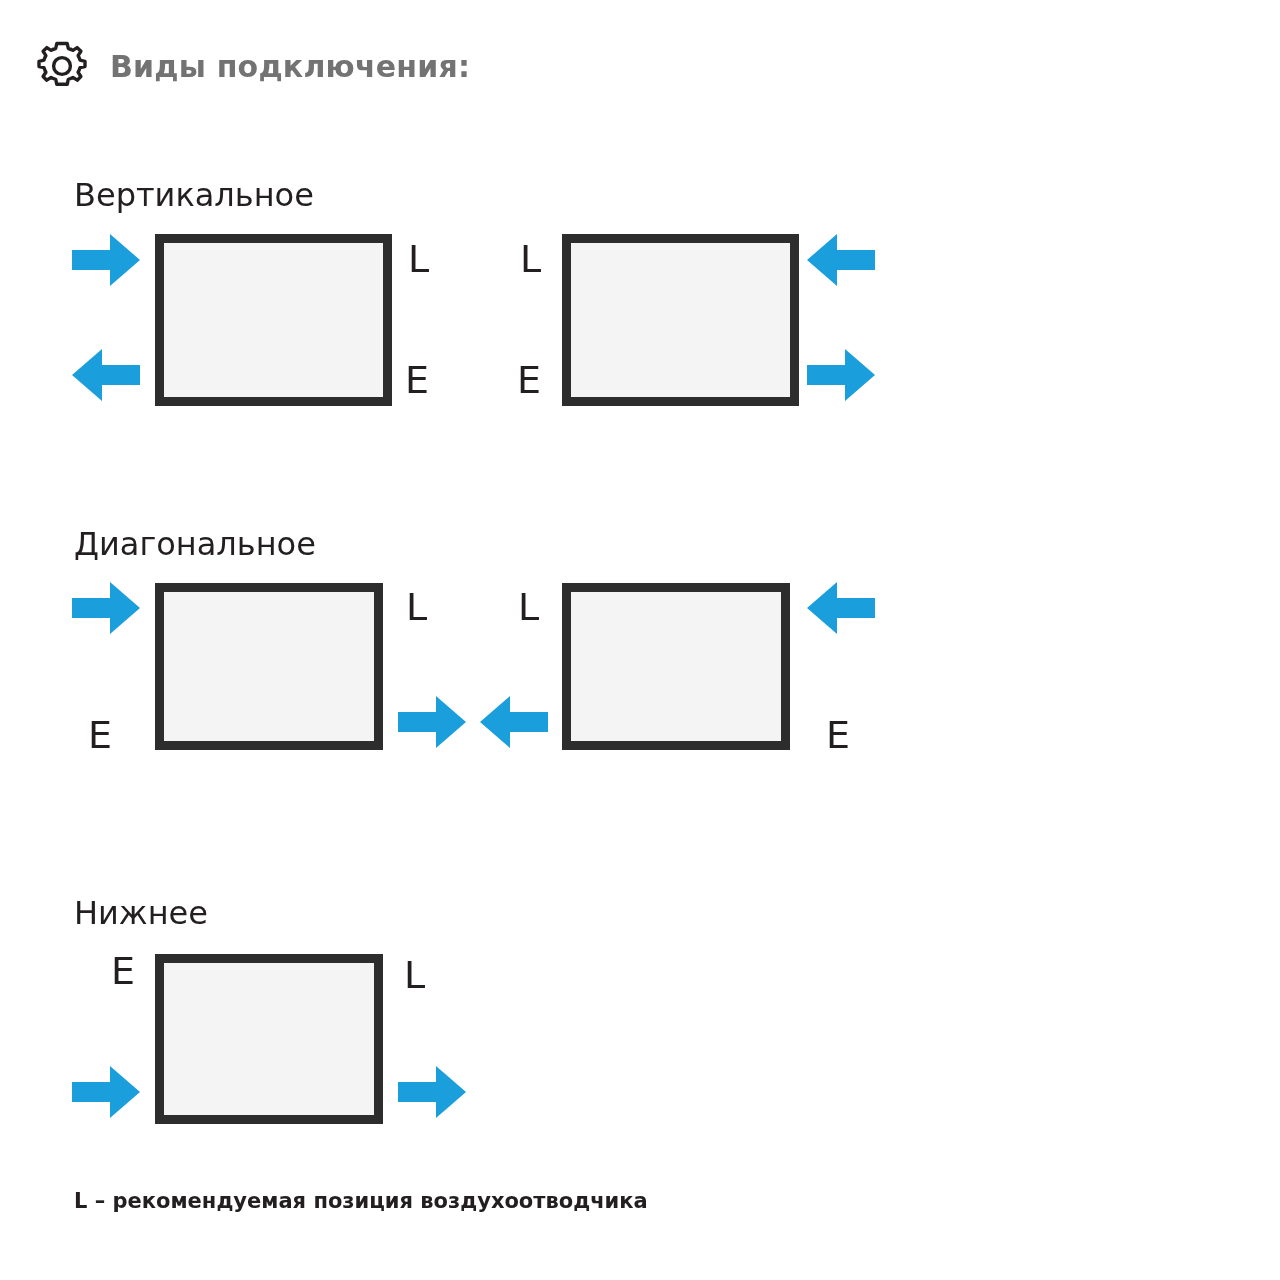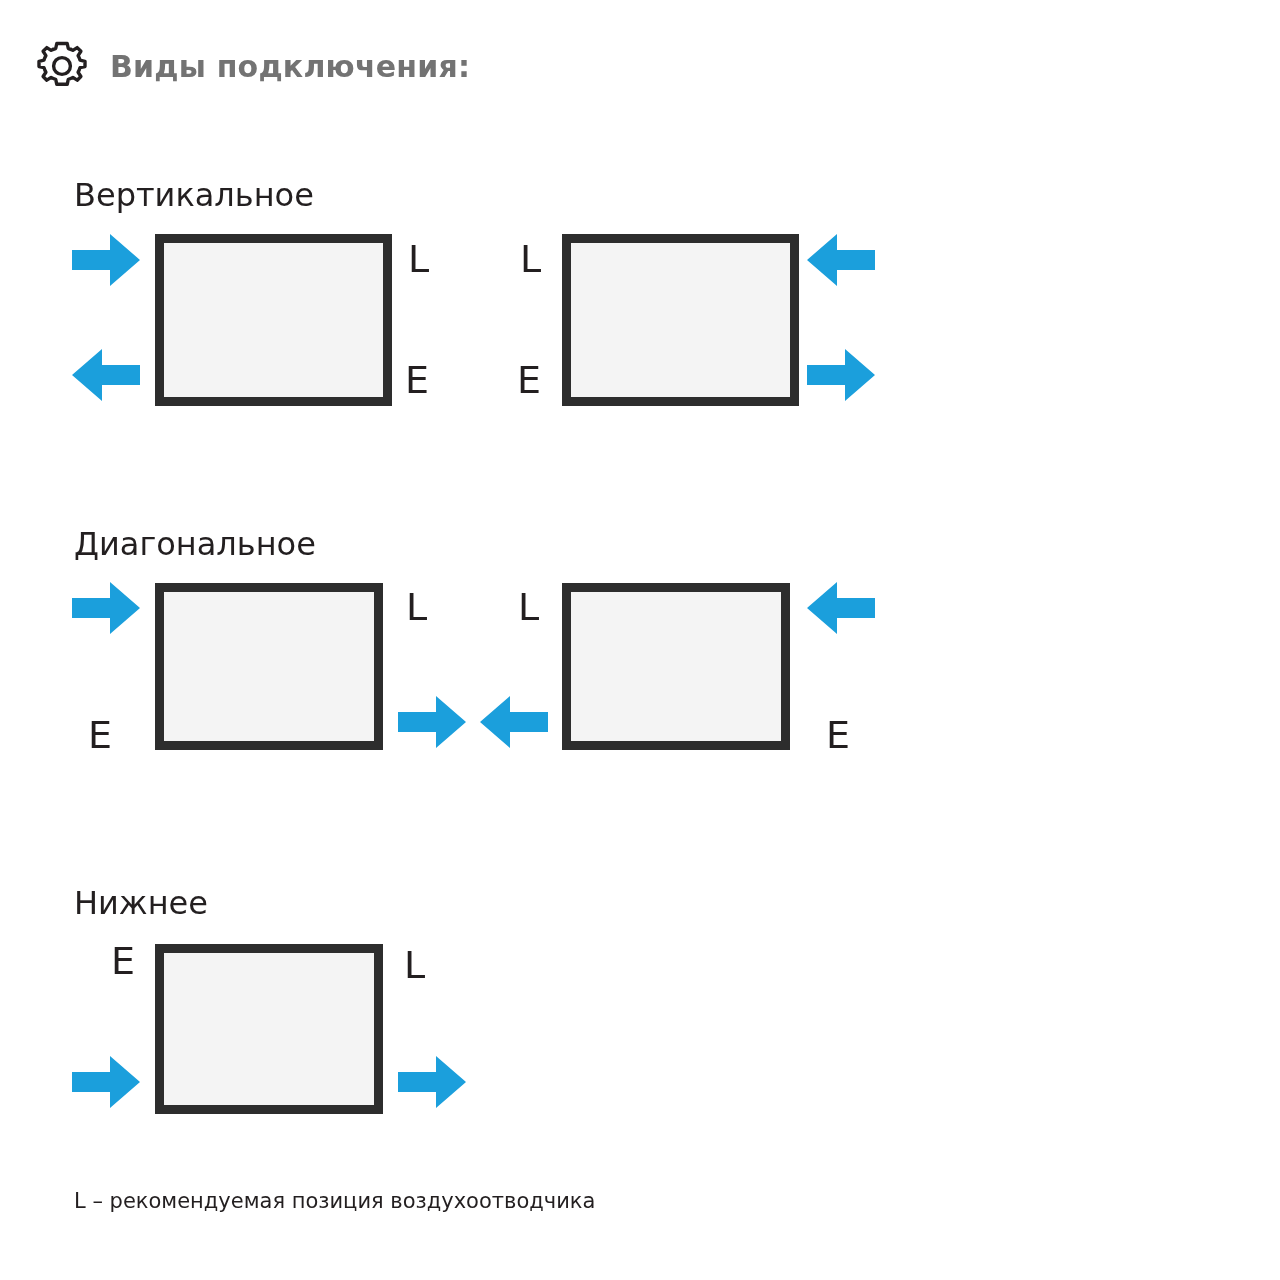--- a/index.html
+++ b/index.html
@@ -79,20 +79,21 @@
   }
 
   
   .legend {
     position: absolute;
     left: 74px;
     top: 1184px;
     font-size: 21px;
     line-height: 34px;
     color: #231f20;
+    font-weight: bold;
   }
   .legend div { white-space: nowrap; }
 </style>
 </head>
 <body>
 
 <div class="header">
   <span class="gear-icon">
     <svg viewBox="0 0 52 52" xmlns="http://www.w3.org/2000/svg">
       <path d="M26 3.5 l5.2 0 1.1 5.0 a17.8 17.8 0 0 1 4.6 1.9 l4.3-2.8 3.7 3.7 -2.8 4.3 a17.8 17.8 0 0 1 1.9 4.6 l5.0 1.1 0 5.2 -5.0 1.1 a17.8 17.8 0 0 1 -1.9 4.6 l2.8 4.3 -3.7 3.7 -4.3-2.8 a17.8 17.8 0 0 1 -4.6 1.9 l-1.1 5.0 -5.2 0 -5.2 0 -1.1-5.0 a17.8 17.8 0 0 1 -4.6-1.9 l-4.3 2.8 -3.7-3.7 2.8-4.3 a17.8 17.8 0 0 1 -1.9-4.6 l-5.0-1.1 0-5.2 5.0-1.1 a17.8 17.8 0 0 1 1.9-4.6 l-2.8-4.3 3.7-3.7 4.3 2.8 a17.8 17.8 0 0 1 4.6-1.9 l1.1-5.0 z" fill="none" stroke="#231f20" stroke-width="3.4" stroke-linejoin="round"></path>
@@ -177,21 +178,21 @@
       <svg viewBox="0 0 72 60">
           <path d="M70 20 H32 V4 L2 30 L32 56 V40 H70 Z" fill="#1b9fdc"></path>
         </svg>
     </div>
 
     <div class="port-label" style="left:518px;top:588px;">L</div>
     <div class="port-label" style="left:826px;top:716px;">E</div>
   </div>
 </div>
 
-<div class="section" style="top:2px;height:918px;pointer-events:none;">
+<div class="section" style="top:12px;height:918px;pointer-events:none;">
 
   <div class="section-title" style="top:882px;">Нижнее</div>
 
   <div>
     <div class="radiator" style="left:155px;top:942px;width:228px;height:170px;"></div>
 
     <div class="arrow" style="left:70px;top:1050px;">
       <svg viewBox="0 0 72 60">
           <path d="M2 20 H40 V4 L70 30 L40 56 V40 H2 Z" fill="#1b9fdc"></path>
         </svg>

